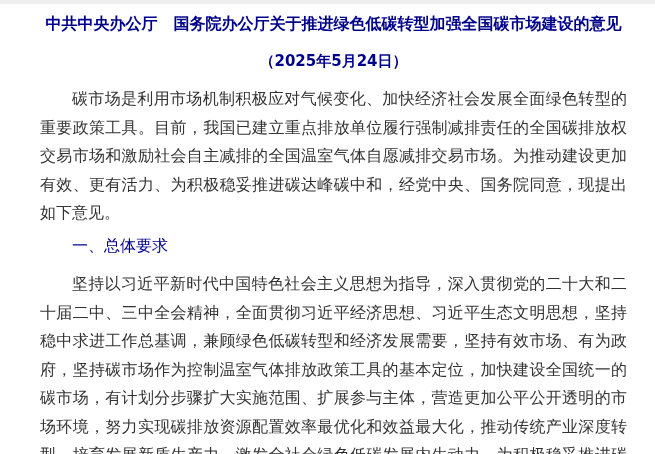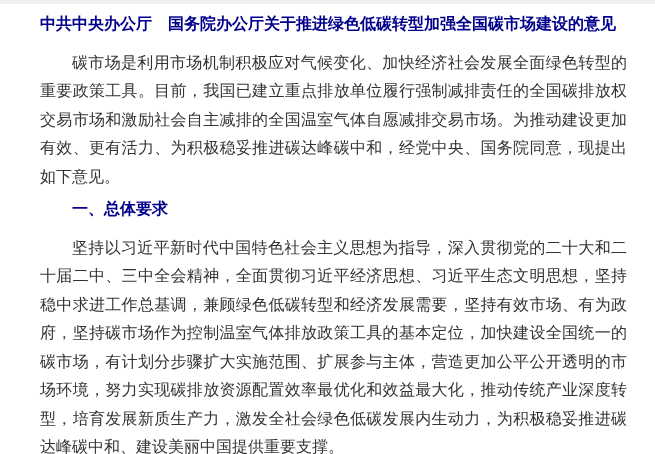--- a/index.html
+++ b/index.html
@@ -30,20 +30,21 @@
   .dateline {
     margin: 16px 0 0 0;
     text-indent: 2em;
     color: #333333;
     font-weight: normal;
   }
   .doc-title {
     margin: 6px 0 0 0;
     font-size: 16px;
     line-height: 28.5px;
+    text-align: center;
     color: #00008B;
     font-weight: bold;
   }
   .pub-date {
     margin: 8px 0 0 0;
     font-size: 15px;
     line-height: 28.5px;
     text-align: center;
     color: #00008B;
     font-weight: 600;
@@ -52,27 +53,28 @@
     margin: 10px 0 0 0;
     text-indent: 2em;
     text-align: justify;
   }
   .section-heading {
     margin: 4px 0 0 0;
     font-size: 16px;
     line-height: 28.5px;
     text-indent: 2em;
     color: #00008B;
-    font-weight: bold;
+    font-weight: normal;
   }
 </style>
 </head>
 <body>
 
 <div class="doc">
   <div class="top-band"></div>
   <div class="content">
     <h1 class="doc-title">中共中央办公厅　国务院办公厅关于推进绿色低碳转型加强全国碳市场建设的意见</h1>
+    <p class="pub-date">（2025年5月24日）</p>
     <p class="para">碳市场是利用市场机制积极应对气候变化、加快经济社会发展全面绿色转型的重要政策工具。目前，我国已建立重点排放单位履行强制减排责任的全国碳排放权交易市场和激励社会自主减排的全国温室气体自愿减排交易市场。为推动建设更加有效、更有活力、为积极稳妥推进碳达峰碳中和，经党中央、国务院同意，现提出如下意见。</p>
     <h2 class="section-heading">一、总体要求</h2>
     <p class="para">坚持以习近平新时代中国特色社会主义思想为指导，深入贯彻党的二十大和二十届二中、三中全会精神，全面贯彻习近平经济思想、习近平生态文明思想，坚持稳中求进工作总基调，兼顾绿色低碳转型和经济发展需要，坚持有效市场、有为政府，坚持碳市场作为控制温室气体排放政策工具的基本定位，加快建设全国统一的碳市场，有计划分步骤扩大实施范围、扩展参与主体，营造更加公平公开透明的市场环境，努力实现碳排放资源配置效率最优化和效益最大化，推动传统产业深度转型，培育发展新质生产力，激发全社会绿色低碳发展内生动力，为积极稳妥推进碳达峰碳中和、建设美丽中国提供重要支撑。</p>
   </div>
 </div>
 
 </body></html>

